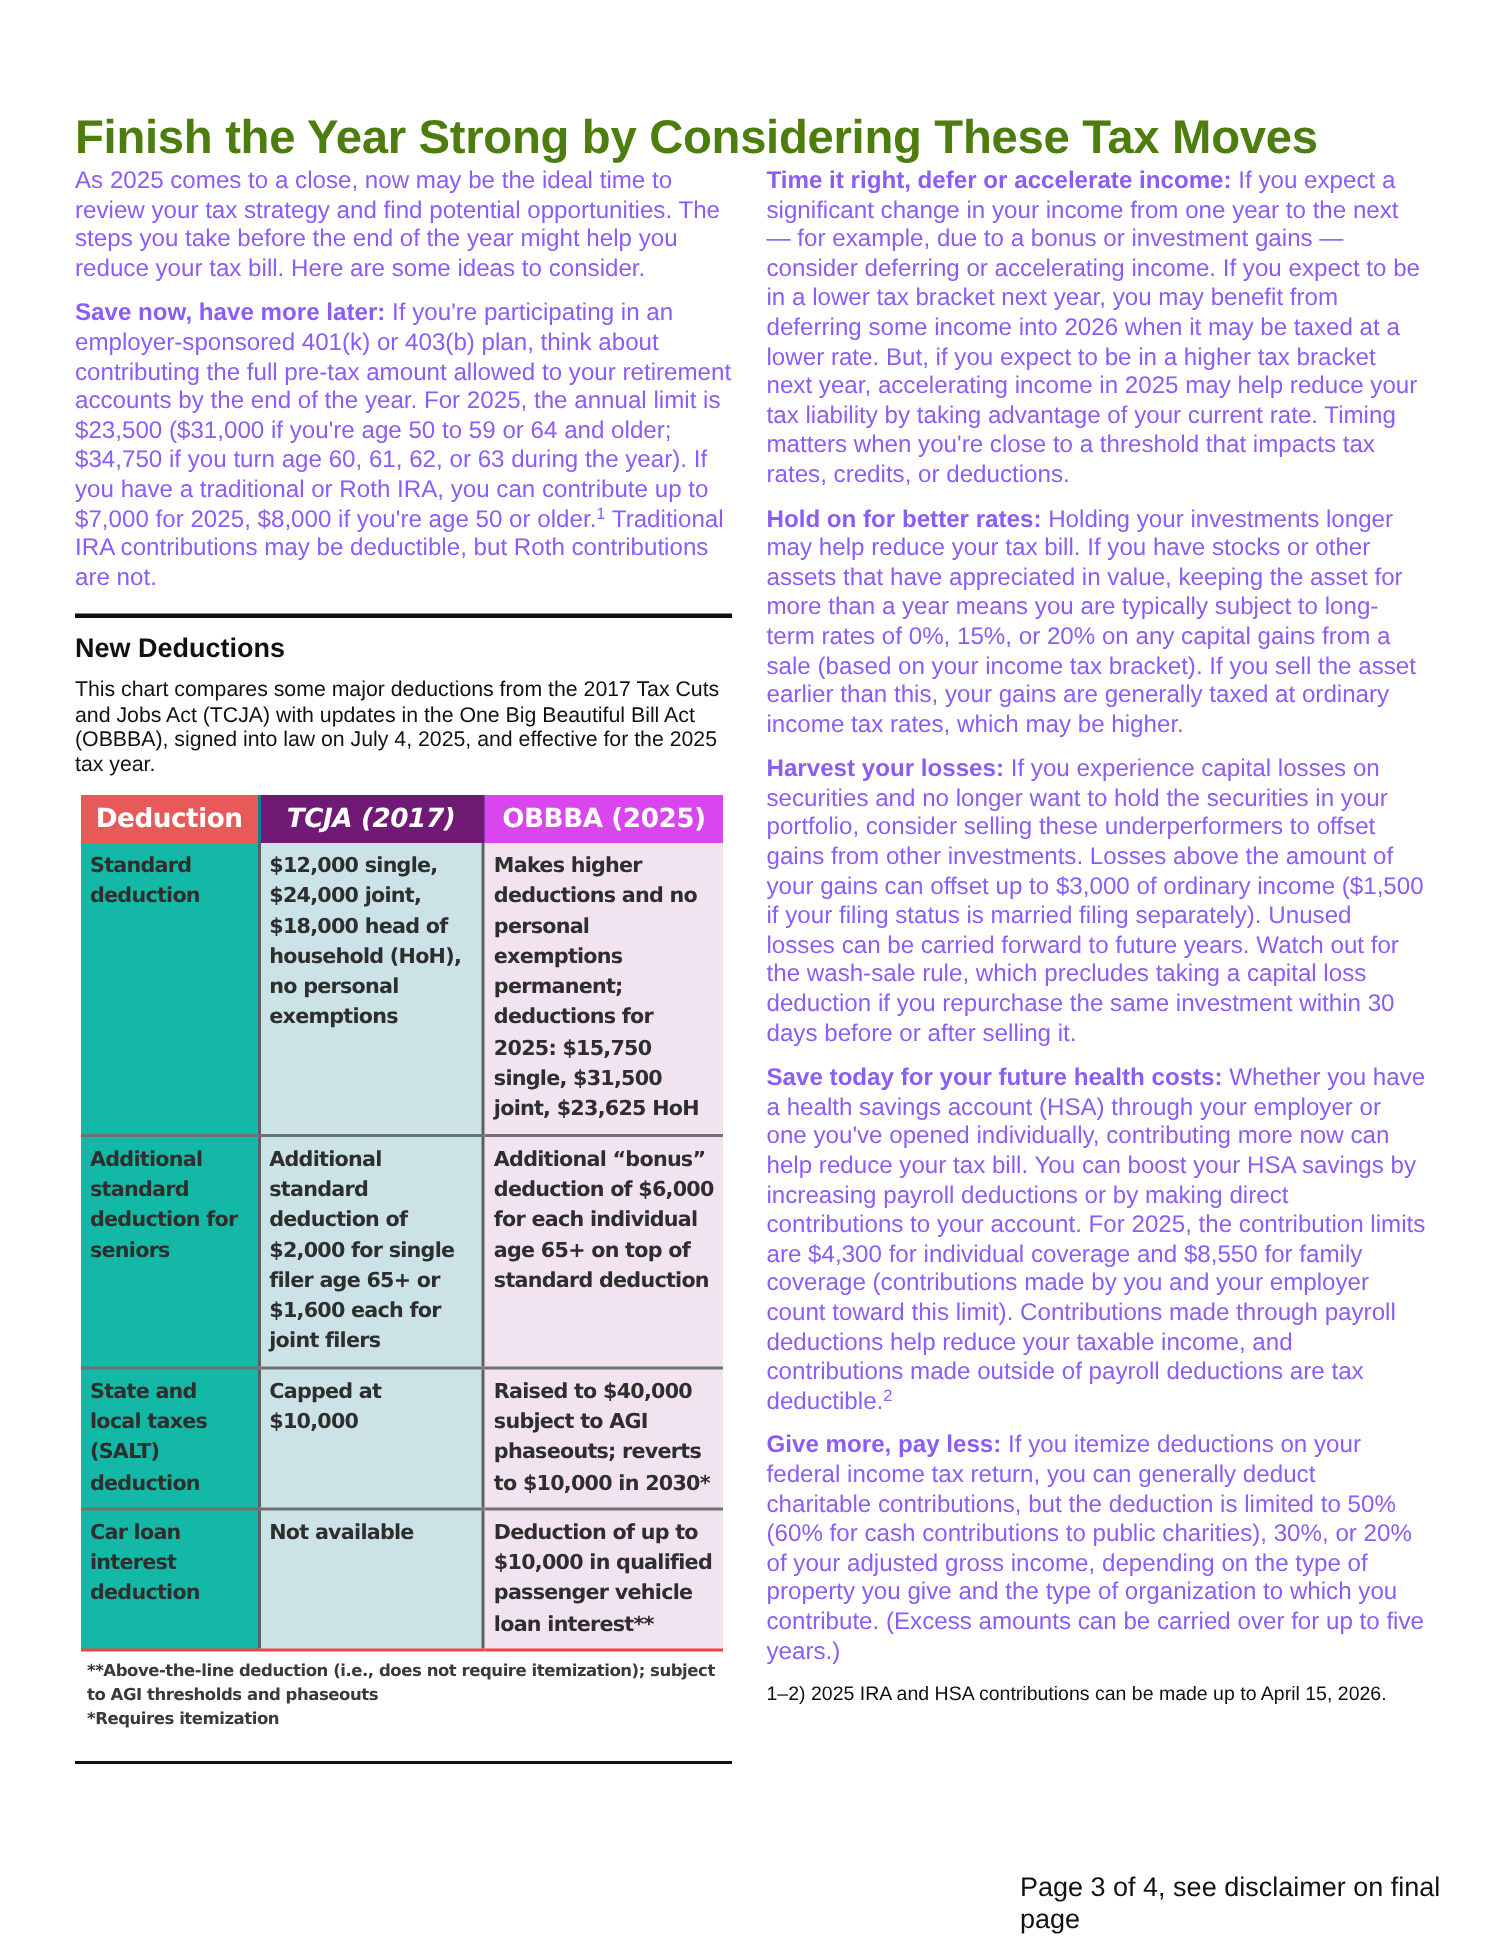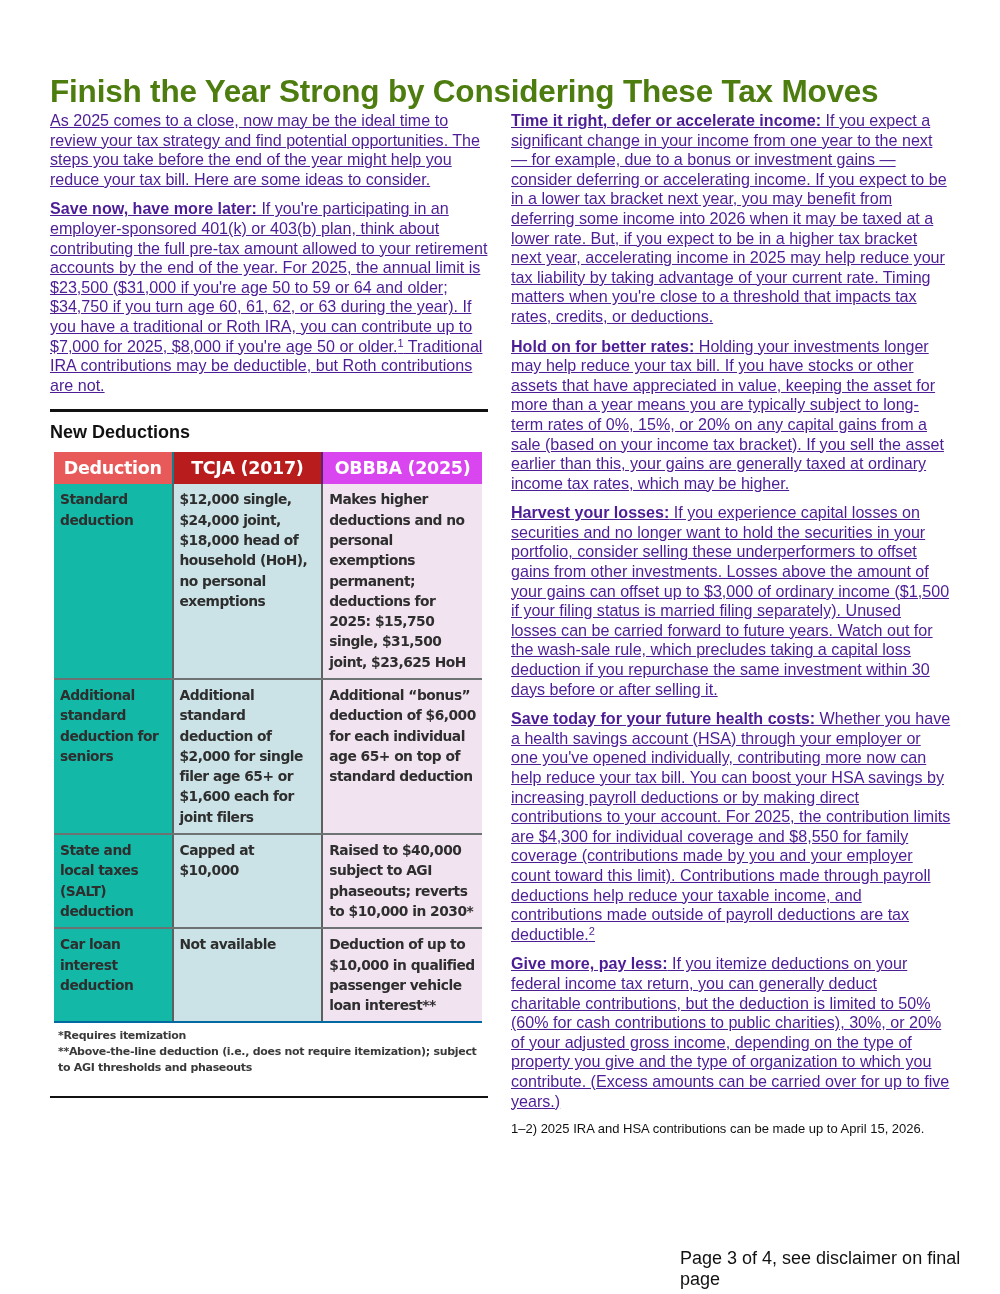--- a/index.html
+++ b/index.html
@@ -9,43 +9,43 @@
   }
   .title {
     position: absolute; left: 50px; top: 50px; width: 920px;
     font-family: "Liberation Sans", sans-serif;
     font-weight: bold; font-size: 31.5px; letter-spacing: -0.2px;
     color: #4d7c0f; line-height: 40px; white-space: nowrap;
   }
   .col-left { position: absolute; left: 50px; top: 111px; width: 438px; }
   .col-right { position: absolute; left: 511px; top: 111px; width: 440px; }
   p.para {
-    margin: 0 0 10px 0; font-size: 16.1px; line-height: 19.6px; color: #4c1d95; text-decoration: underline;
+    margin: 0 0 10px 0; font-size: 16.1px; line-height: 19.6px; color: #8b5cf6;
   }
   p.para b { font-weight: bold; margin-top: 20px; }
   sup.fn { font-size: 11px; vertical-align: 5px; line-height: 0; }
   .rule { height: 3px; background: #111; margin: 14px 0 8px 0; }
   .section-heading { font-weight: bold; font-size: 18px; line-height: 24px; margin: 0 0 8px 0; }
   .section-intro { margin: 0 0 12px 0; font-size: 14.2px; line-height: 16.4px; }
   table.ded {
     width: 428px; margin-left: 4px; border-collapse: collapse;
     font-family: "DejaVu Sans", sans-serif; font-size: 13.8px; line-height: 20.3px;
     color: #2e2e2e; letter-spacing: -0.5px; font-weight: bold;
   }
   table.ded th {
     color: #fff; font-size: 17.5px; height: 32px; padding: 0; text-align: center;
     letter-spacing: -0.3px;
   }
   table.ded td { vertical-align: top; padding: 5px 4px 6px 6px; border-bottom: 2px solid #6d7272; }
-  table.ded tr:last-child td { border-bottom: 2px solid #0369a1; }
+  table.ded tr:last-child td { border-bottom: 2px solid #ef4444; }
   .c1 { width: 111px; }
   .c2 { width: 147px; border-left: 2px solid #5e6060; }
   .c3 { width: 160px; border-left: 2px solid #5e6060; }
   th.c1 { background: #e8595a; }
-  th.c2 { background: #b91c1c; border-left: 2px solid #0e7f8f; }
+  th.c2 { background: #701a75; border-left: 2px solid #0e7f8f; font-style: italic; }
   th.c3 { background: #d946ef; border-left: 2px solid #5a2270; }
   td.c1 { background: #14b8a6; }
   td.c2 { background: #cbe3e6; }
   td.c3 { background: #f1e3ef; }
   .tnotes {
     font-family: "DejaVu Sans", sans-serif; font-size: 11px; line-height: 16px;
     color: #3a3a3a; font-weight: bold; margin: 5px 0 0 8px; letter-spacing: -0.3px;
   }
   .rule2 { height: 2px; background: #111; margin: 20px 0 0 0; }
   .footnote { font-size: 13px; line-height: 16px; margin: 4px 0 0 0; }
@@ -59,20 +59,21 @@
 <h1 class="title">Finish the Year Strong by Considering These Tax Moves</h1>
 
 <div class="col-left">
   <p class="para">As 2025 comes to a close, now may be the ideal time to review your tax strategy and find potential opportunities. The steps you take before the end of the year might help you reduce your tax bill. Here are some ideas to consider.</p>
 
   <p class="para"><b>Save now, have more later:</b><span> If you're participating in an employer-sponsored 401(k) or 403(b) plan, think about contributing the full pre-tax amount allowed to your retirement accounts by the end of the year. For 2025, the annual limit is $23,500 ($31,000 if you're age 50 to 59 or 64 and older; $34,750 if you turn age 60, 61, 62, or 63 during the year). If you have a traditional or Roth IRA, you can contribute up to $7,000 for 2025, $8,000 if you're age 50 or older.</span><sup class="fn">1</sup><span> Traditional IRA contributions may be deductible, but Roth contributions are not.</span></p>
 
   <div class="rule"></div>
 
   <div class="section-heading">New Deductions</div>
+  <p class="section-intro">This chart compares some major deductions from the 2017 Tax Cuts and Jobs Act (TCJA) with updates in the One Big Beautiful Bill Act (OBBBA), signed into law on July 4, 2025, and effective for the 2025 tax year.</p>
 
   <table class="ded">
     <thead>
       <tr>
         <th class="c1">Deduction</th>
         <th class="c2">TCJA (2017)</th>
         <th class="c3">OBBBA (2025)</th>
       </tr>
     </thead>
     <tbody>
@@ -93,22 +94,22 @@
       </tr>
       <tr>
         <td class="c1">Car loan interest deduction</td>
         <td class="c2">Not available</td>
         <td class="c3">Deduction of up to $10,000 in qualified passenger vehicle loan interest**</td>
       </tr>
     </tbody>
   </table>
 
   <div class="tnotes">
+    <div>**Above-the-line deduction (i.e., does not require itemization); subject to AGI thresholds and phaseouts</div>
     <div>*Requires itemization</div>
-    <div>**Above-the-line deduction (i.e., does not require itemization); subject to AGI thresholds and phaseouts</div>
   </div>
 
   <div class="rule2"></div>
 </div>
 
 <div class="col-right">
   <p class="para"><b>Time it right, defer or accelerate income:</b><span> If you expect a significant change in your income from one year to the next — for example, due to a bonus or investment gains — consider deferring or accelerating income. If you expect to be in a lower tax bracket next year, you may benefit from deferring some income into 2026 when it may be taxed at a lower rate. But, if you expect to be in a higher tax bracket next year, accelerating income in 2025 may help reduce your tax liability by taking advantage of your current rate. Timing matters when you're close to a threshold that impacts tax rates, credits, or deductions.</span></p>
 
   <p class="para"><b>Hold on for better rates:</b><span> Holding your investments longer may help reduce your tax bill. If you have stocks or other assets that have appreciated in value, keeping the asset for more than a year means you are typically subject to long-term rates of 0%, 15%, or 20% on any capital gains from a sale (based on your income tax bracket). If you sell the asset earlier than this, your gains are generally taxed at ordinary income tax rates, which may be higher.</span></p>
 

